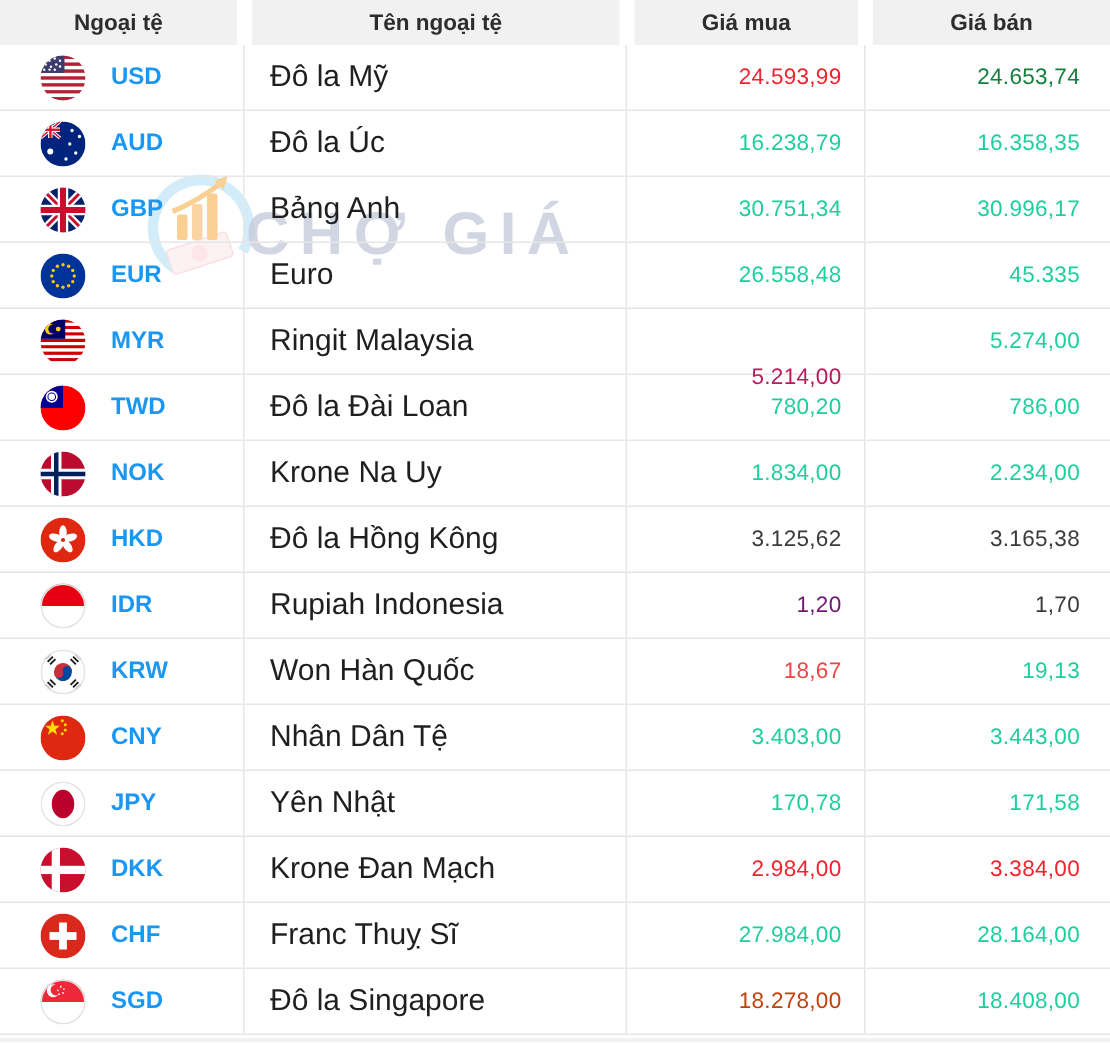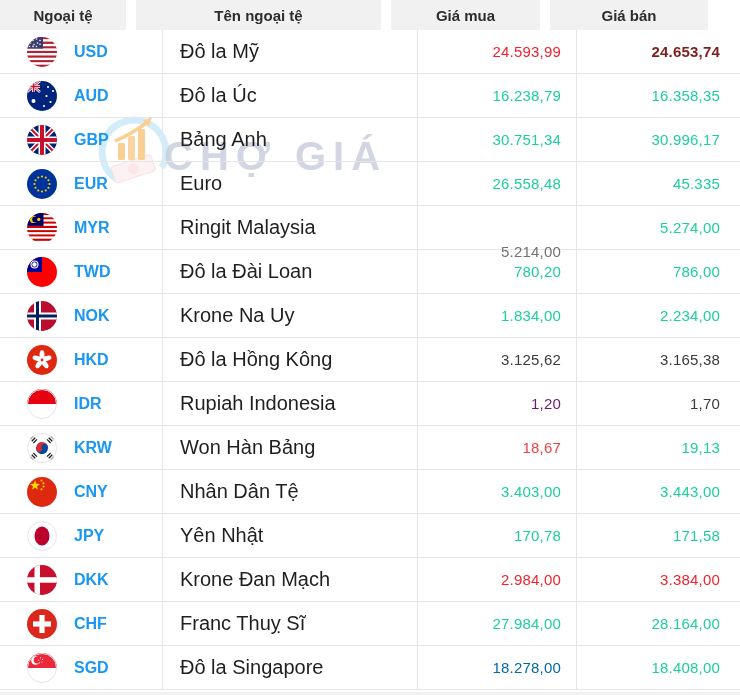--- a/index.html
+++ b/index.html
@@ -3,21 +3,21 @@
 <meta charset="utf-8">
 <style>
   html,body{margin:0;padding:0;background:#fff;}
   body{width:740px;height:695px;font-family:"Liberation Sans",sans-serif;-webkit-font-smoothing:antialiased;}
   .app{position:relative;width:740px;height:695px;overflow:hidden;background:#fff;}
 
   
   .thead{display:flex;height:30px;}
   .th{background:var(--header-bg);color:var(--header-text);font-weight:bold;font-size:15px;
       display:flex;align-items:center;justify-content:center;box-sizing:border-box;}
-  .th1{width:126px;}
+  .th1{width:158px;}
   .th2{width:245px;margin-left:10px;}
   .th3{width:149px;margin-left:10px;}
   .th4{width:158px;margin-left:10px;}
 
   
   .tbody{position:relative;z-index:1;border-radius:17px;}
   .row{display:flex;height:44px;border-bottom:1px solid var(--row-border);box-sizing:border-box;background:transparent;}
   .c{display:flex;align-items:center;box-sizing:border-box;height:100%;}
   .c1{width:163px;border-right:1px solid var(--row-border);padding-left:27px;}
   .c2{width:255px;border-right:1px solid var(--row-border);padding-left:17px;}
@@ -106,21 +106,21 @@
           </span>
       <span class="code">USD</span>
     </div>
     <div class="c c2">
       <span class="name">Đô la Mỹ</span>
     </div>
     <div class="c c3">
       <span class="val" style="color: rgb(241, 35, 45);">24.593,99</span>
     </div>
     <div class="c c4">
-      <span class="val" style="color: #7f1d1d; font-weight: bold;">24.653,74</span>
+      <span class="val" style="color: #15803d;">24.653,74</span>
     </div>
   </div>
       <div class="row">
     <div class="c c1">
       <span class="flag">
             <svg width="30" height="30" viewBox="0 0 30 30">
               <defs>
                 <clipPath id="cpAUD">
                   <circle cx="15" cy="15" r="15"></circle>
                 </clipPath>
@@ -254,21 +254,21 @@
                 <circle cx="11.8" cy="6.4" r="1.6" fill="#FFCC00"></circle>
               </g>
             </svg>
           </span>
       <span class="code">MYR</span>
     </div>
     <div class="c c2">
       <span class="name">Ringit Malaysia</span>
     </div>
     <div class="c c3">
-      <span class="val" style="color: #737373; margin-top: 48px;">5.214,00</span>
+      <span class="val" style="color: #be185d; margin-top: 48px;">5.214,00</span>
     </div>
     <div class="c c4">
       <span class="val" style="color: rgb(29, 207, 159);">5.274,00</span>
     </div>
   </div>
       <div class="row">
     <div class="c c1">
       <span class="flag">
             <svg width="30" height="30" viewBox="0 0 30 30">
               <defs>
@@ -426,21 +426,21 @@
                   <rect x="-2.5" y="-0.6" width="5" height="1.2"></rect>
                   <rect x="-2.5" y="1.8" width="5" height="1.2"></rect>
                 </g>
               </g>
               <circle cx="15" cy="15" r="14.5" fill="none" stroke="#e4e4e4" stroke-width="1"></circle>
             </svg>
           </span>
       <span class="code">KRW</span>
     </div>
     <div class="c c2">
-      <span class="name">Won Hàn Bảng</span>
+      <span class="name">Won Hàn Quốc</span>
     </div>
     <div class="c c3">
       <span class="val" style="color: #ef4444;">18,67</span>
     </div>
     <div class="c c4">
       <span class="val" style="color: rgb(29, 207, 159);">19,13</span>
     </div>
   </div>
       <div class="row">
     <div class="c c1">
@@ -579,21 +579,21 @@
               </g>
               <circle cx="15" cy="15" r="14.5" fill="none" stroke="#e4e4e4" stroke-width="1"></circle>
             </svg>
           </span>
       <span class="code">SGD</span>
     </div>
     <div class="c c2">
       <span class="name">Đô la Singapore</span>
     </div>
     <div class="c c3">
-      <span class="val" style="color: #0369a1;">18.278,00</span>
+      <span class="val" style="color: #c2410c;">18.278,00</span>
     </div>
     <div class="c c4">
       <span class="val" style="color: rgb(29, 207, 159);">18.408,00</span>
     </div>
   </div>
     </div>
 
   <div class="next-partial"></div>
 </div>
 

